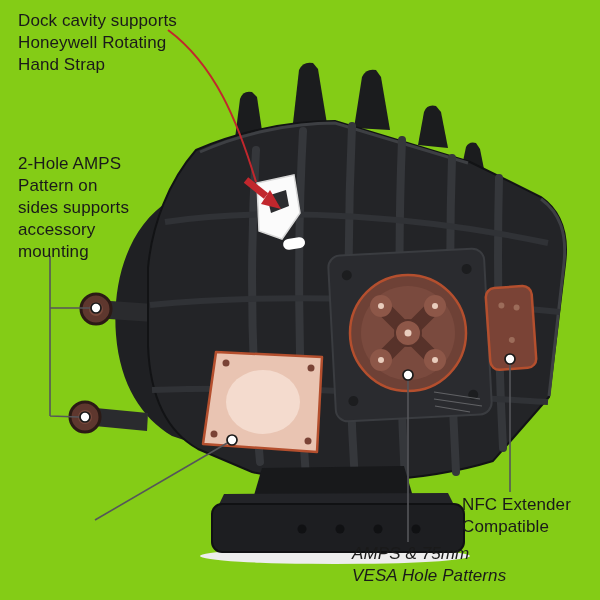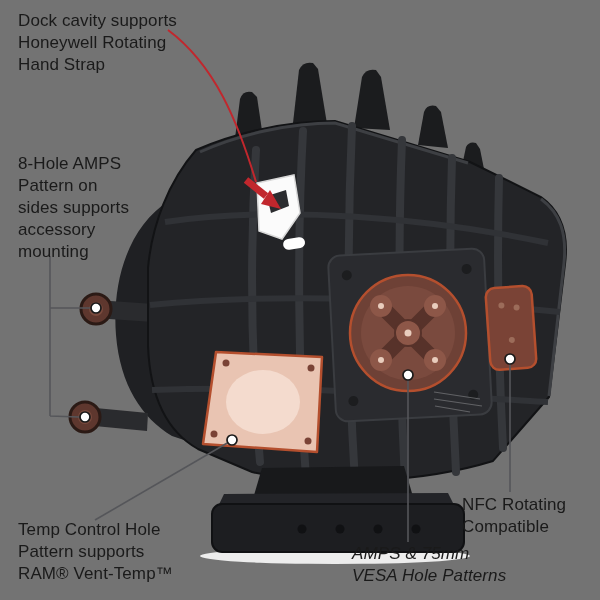--- a/index.html
+++ b/index.html
@@ -1,20 +1,20 @@
 <!DOCTYPE html>
 <html><head>
 <meta charset="utf-8">
 <style>
   html, body { margin: 0; padding: 0; background: #ffffff; }
   .stage {
     position: relative;
     width: 600px;
     height: 600px;
-    background: #737373;
+    background: #84cc16;
     overflow: hidden;
     font-family: "Liberation Sans", sans-serif;
   }
   .stage svg { position: absolute; left: 0; top: 0; }
   .callout {
     position: absolute;
     font-size: 17px;
     line-height: 22px;
     color: #1a1a1a;
     white-space: pre-line;
@@ -164,26 +164,23 @@
       <circle cx="85" cy="417" r="5"></circle>
       <circle cx="232" cy="440" r="5"></circle>
       <circle cx="408" cy="375" r="5"></circle>
       <circle cx="510" cy="359" r="5"></circle>
     </g>
   </svg>
 
   <div class="callout dock">Dock cavity supports
 Honeywell Rotating
 Hand Strap</div>
-  <div class="callout amps">8-Hole AMPS
+  <div class="callout amps">2-Hole AMPS
 Pattern on
 sides supports
 accessory
 mounting</div>
-  <div class="callout temp">Temp Control Hole
-Pattern supports
-RAM® Vent-Temp™</div>
   <div class="callout vesa">AMPS &amp; 75mm
 VESA Hole Patterns</div>
-  <div class="callout nfc">NFC Rotating
+  <div class="callout nfc">NFC Extender
 Compatible</div>
 
 </div>
 
 </body></html>

